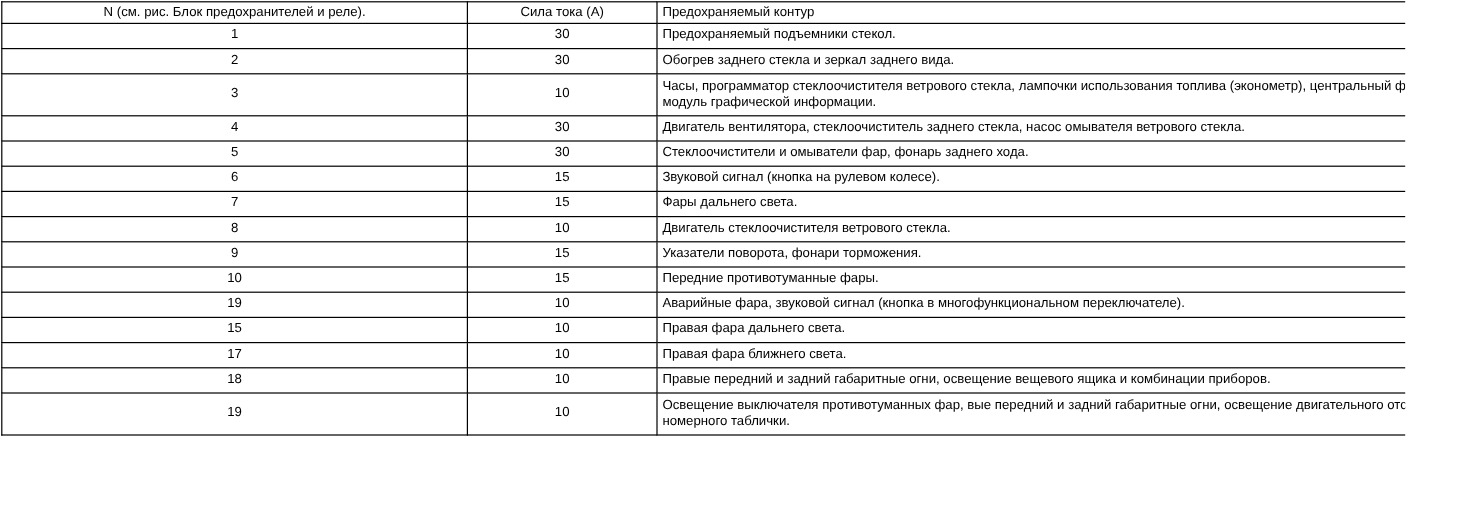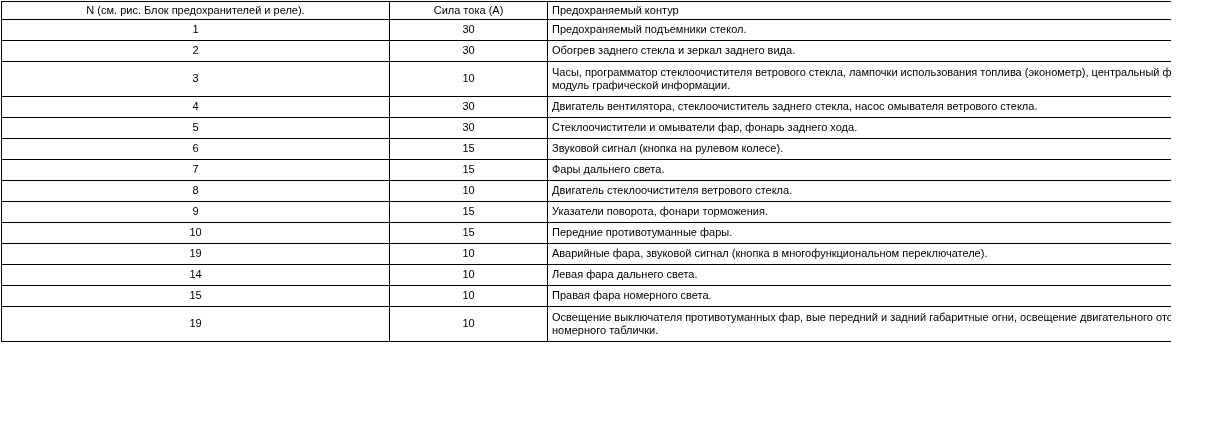--- a/index.html
+++ b/index.html
@@ -124,28 +124,33 @@
         <td class="cell-num">10</td>
         <td class="cell-amp">15</td>
         <td class="cell-desc">Передние противотуманные фары.</td>
       </tr>
       <tr class="row-h18">
         <td class="cell-num">19</td>
         <td class="cell-amp">10</td>
         <td class="cell-desc">Аварийные фара, звуковой сигнал (кнопка в многофункциональном переключателе).</td>
       </tr>
       <tr class="row-h18">
-        <td class="cell-num">14</td>
+        <td class="cell-num">15</td>
         <td class="cell-amp">10</td>
-        <td class="cell-desc">Левая фара дальнего света.</td>
+        <td class="cell-desc">Правая фара дальнего света.</td>
       </tr>
       <tr class="row-h18">
-        <td class="cell-num">15</td>
+        <td class="cell-num">17</td>
         <td class="cell-amp">10</td>
-        <td class="cell-desc">Правая фара номерного света.</td>
+        <td class="cell-desc">Правая фара ближнего света.</td>
+      </tr>
+      <tr class="row-h18">
+        <td class="cell-num">18</td>
+        <td class="cell-amp">10</td>
+        <td class="cell-desc">Правые передний и задний габаритные огни, освещение вещевого ящика и комбинации приборов.</td>
       </tr>
       <tr class="row-tall">
         <td class="cell-num">19</td>
         <td class="cell-amp">10</td>
         <td class="cell-desc">Освещение выключателя противотуманных фар, вые передний и задний габаритные огни, освещение двигательного отсека и номерного таблички.</td>
       </tr>
 
     </tbody>
   </table>
 </div>

